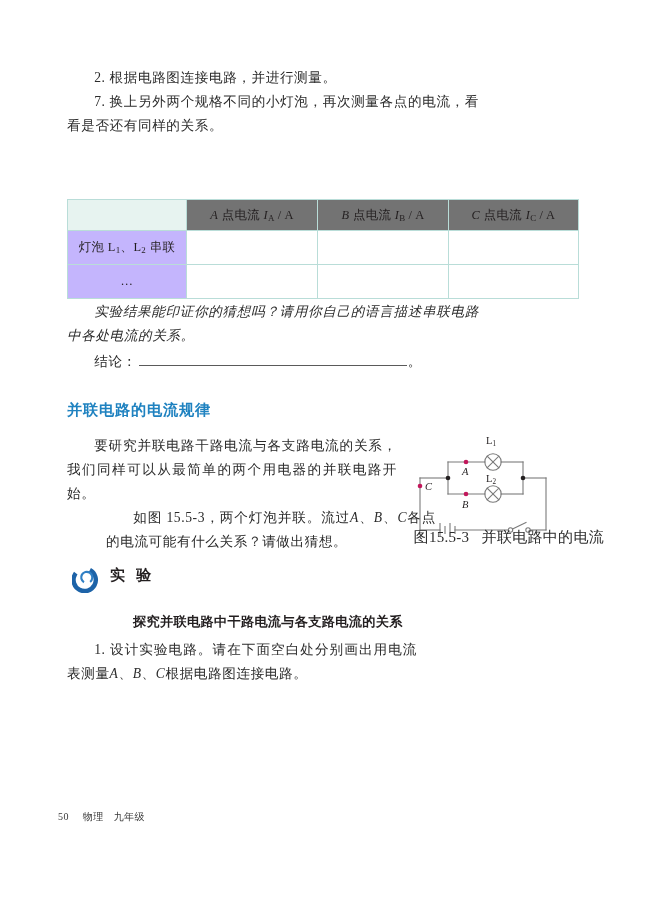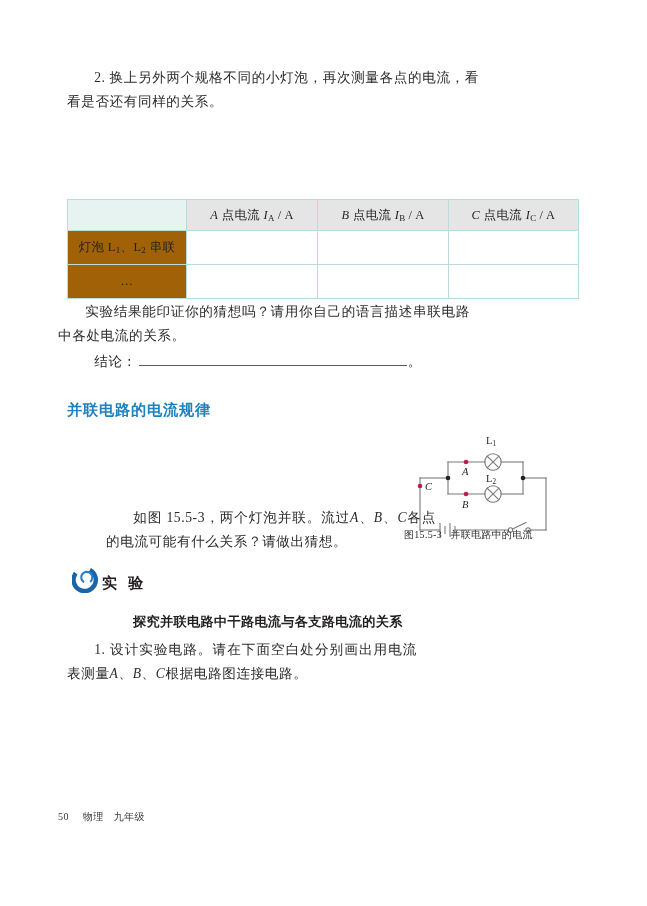--- a/index.html
+++ b/index.html
@@ -52,49 +52,50 @@
     font-size: 12px;
   }
   #data-table td, #data-table th {
     border: 1px solid #b9ddd8;
     height: 29px;
     padding: 0 6px;
     font-weight: normal;
     vertical-align: middle;
   }
   #data-table thead th {
-    background: #e5e5e5;
+    background: #737373;
     text-align: center;
     height: 30px;
     font-size: 12.4px;
     letter-spacing: 0.4px;
   }
   #data-table thead th.corner { background: #e7f3f0; }
   #data-table tbody td.rowhead {
-    background: #a16207;
+    background: #c4b5fd;
     text-align: center;
     font-size: 12.4px;
     letter-spacing: 0.4px;
     height: 33px;
   }
   #data-table tbody td.cell {
     background: #ffffff;
   }
   #data-table col.c0 { width: 119px; }
   #data-table col.c1 { width: 131px; }
   #data-table col.c2 { width: 131px; }
   #data-table col.c3 { width: 130px; }
 
   sub { font-size: 0.72em; vertical-align: -0.28em; }
 
   
   #after-table {
-    left: 58px;
+    left: 67px;
     top: 300px;
     width: 412px;
+    font-style: italic;
   }
   #conclusion-row {
     position: absolute;
     left: 67px;
     top: 350px;
     width: 420px;
     font-size: 13.6px;
     line-height: 24px;
     letter-spacing: 0.6px;
     color: #2b2b2b;
@@ -142,34 +143,34 @@
     top: 426px;
     width: 200px;
     height: 125px;
   }
   #figure svg { display: block; }
   #figure-caption {
     position: absolute;
     left: 404px;
     top: 528px;
     width: 200px;
-    text-align: left;
-    font-size: 10px;
+    text-align: right;
+    font-size: 15px;
     letter-spacing: 0.3px;
     color: #2b2b2b;
   }
 
   
   #experiment-head {
     position: absolute;
     left: 72px;
     top: 566px;
     display: flex;
-    align-items: flex-end;
-    gap: 3px;
+    align-items: flex-start;
+    gap: 11px;
   }
   #experiment-head .exp-label {
     font-family: "DejaVu Sans", "Liberation Sans", sans-serif;
     font-size: 15px;
     font-weight: bold;
     letter-spacing: 3px;
     color: #231f20;
   }
   .swirl-icon { width: 27px; height: 27px; display:block; }
 
@@ -202,21 +203,22 @@
   }
   #footer .pg { margin-right: 14px; }
   #footer .sub2 { margin-right: 10px; }
 </style>
 </head>
 <body>
 
 <div class="page">
 
   <div class="para" id="steps">
-    <div class="line indent">2. 换上另外两个规格不同的小灯泡，再次测量各点的电流，看看是否还有同样的关系。</div>
+    <div class="line indent">2. 根据电路图连接电路，并进行测量。</div>
+    <div class="line indent">7. 换上另外两个规格不同的小灯泡，再次测量各点的电流，看看是否还有同样的关系。</div>
   </div>
 
   <table id="data-table">
     <colgroup>
       <col class="c0">
         <col class="c1">
         <col class="c2">
         <col class="c3">
     </colgroup>
     <thead>
@@ -254,20 +256,21 @@
   <div class="para indent" id="after-table">实验结果能印证你的猜想吗？请用你自己的语言描述串联电路中各处电流的关系。</div>
 
   <div id="section-heading">并联电路的电流规律</div>
 
   <div id="conclusion-row">
     <span class="lead">结论：</span>
     <span class="blank"></span>
     <span>。</span>
   </div>
 
+  <div class="para indent" id="para-parallel-1">要研究并联电路干路电流与各支路电流的关系，我们同样可以从最简单的两个用电器的并联电路开始。</div>
 
   <div class="para indent" id="para-parallel-2"><span>如图 15.5-3，两个灯泡并联。流过</span><span class="ital">A</span><span>、</span><span class="ital">B</span><span>、</span><span class="ital">C</span><span>各点的电流可能有什么关系？请做出猜想。</span></div>
 
   <div id="figure">
     <svg width="200" height="125" viewBox="0 0 200 125" xmlns="http://www.w3.org/2000/svg">
       <g fill="none" stroke="#7a7a7a" stroke-width="1.1" stroke-linecap="square">
 
         <path d="M44 36 L81 36"></path>
         <path d="M97 36 L119 36"></path>
 

